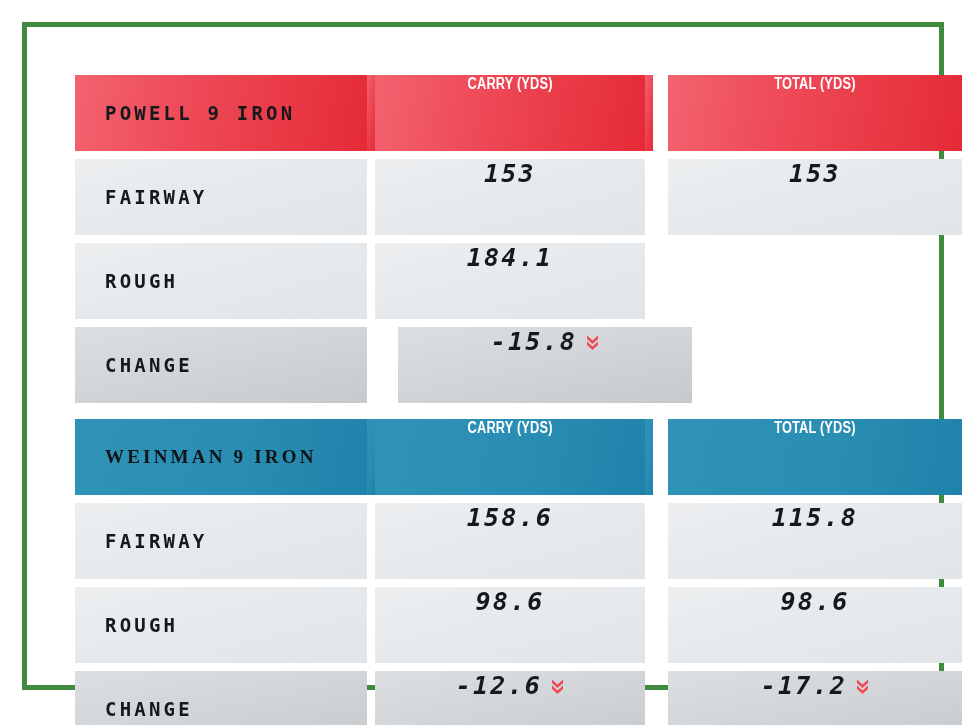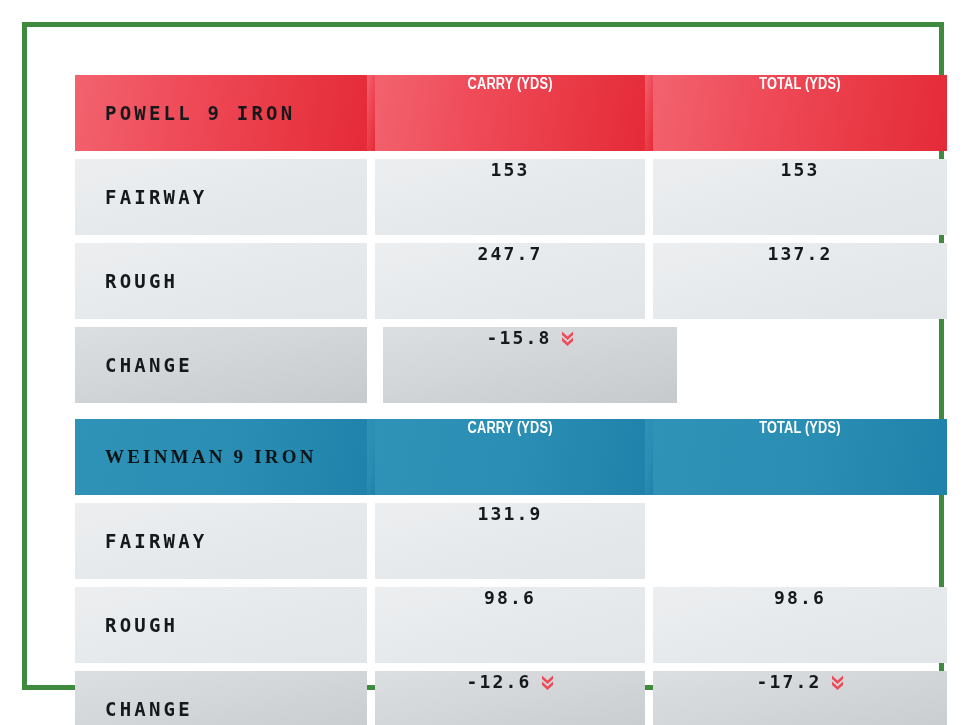--- a/index.html
+++ b/index.html
@@ -65,20 +65,21 @@
     width: 270px;
     flex: 0 0 270px;
     box-sizing: border-box;
     display: flex;
     align-items: flex-start;
     justify-content: center;
   }
   .cell-val.wide {
     width: 294px;
     flex: 0 0 294px;
+    margin-left: 15px;
   }
 
   
   .row.header-row .cell-label,
   .row.header-row .cell-val,
   .row.header-row .gap {
     height: 76px;
   }
   .hdr-red .cell-label,
   .hdr-red .cell-val,
@@ -128,24 +129,25 @@
   .row-label {
     color: #15191c;
     font-family: "DejaVu Sans Mono", monospace;
     font-size: 19px;
     font-weight: 700;
     letter-spacing: 3.2px;
   }
   .value {
     color: #15191c;
     font-family: "DejaVu Sans Mono", monospace;
-    font-size: 18px;
+    font-size: 25px;
     font-weight: 700;
     letter-spacing: 2.2px;
     white-space: nowrap;
+    font-style: italic;
   }
   .value-wrap {
     display: inline-flex;
     align-items: center;
     gap: 9px;
   }
   .chev {
     display: inline-block;
     width: 13px;
     height: 17px;
@@ -194,26 +196,23 @@
             <span class="value">153</span>
           </div>
         </div>
 
         <div class="row data-row plain">
           <div class="cell-label">
             <span class="row-label">ROUGH</span>
           </div>
           <div class="gap"></div>
           <div class="cell-val">
-            <span class="value">247.7</span>
-          </div>
-          <div class="gap"></div>
-          <div class="cell-val wide">
-            <span class="value">137.2</span>
-          </div>
+            <span class="value">184.1</span>
+          </div>
+          <div class="gap"></div>
         </div>
 
         <div class="row data-row change">
           <div class="cell-label">
             <span class="row-label">CHANGE</span>
           </div>
           <div class="gap"></div>
           <div class="gap"></div>
           <div class="cell-val wide">
             <span class="value-wrap">
@@ -247,23 +246,26 @@
             <span class="col-head">TOTAL (YDS)</span>
           </div>
         </div>
 
         <div class="row data-row plain">
           <div class="cell-label">
             <span class="row-label">FAIRWAY</span>
           </div>
           <div class="gap"></div>
           <div class="cell-val">
-            <span class="value">131.9</span>
-          </div>
-          <div class="gap"></div>
+            <span class="value">158.6</span>
+          </div>
+          <div class="gap"></div>
+          <div class="cell-val wide">
+            <span class="value">115.8</span>
+          </div>
         </div>
 
         <div class="row data-row plain">
           <div class="cell-label">
             <span class="row-label">ROUGH</span>
           </div>
           <div class="gap"></div>
           <div class="cell-val">
             <span class="value">98.6</span>
           </div>

